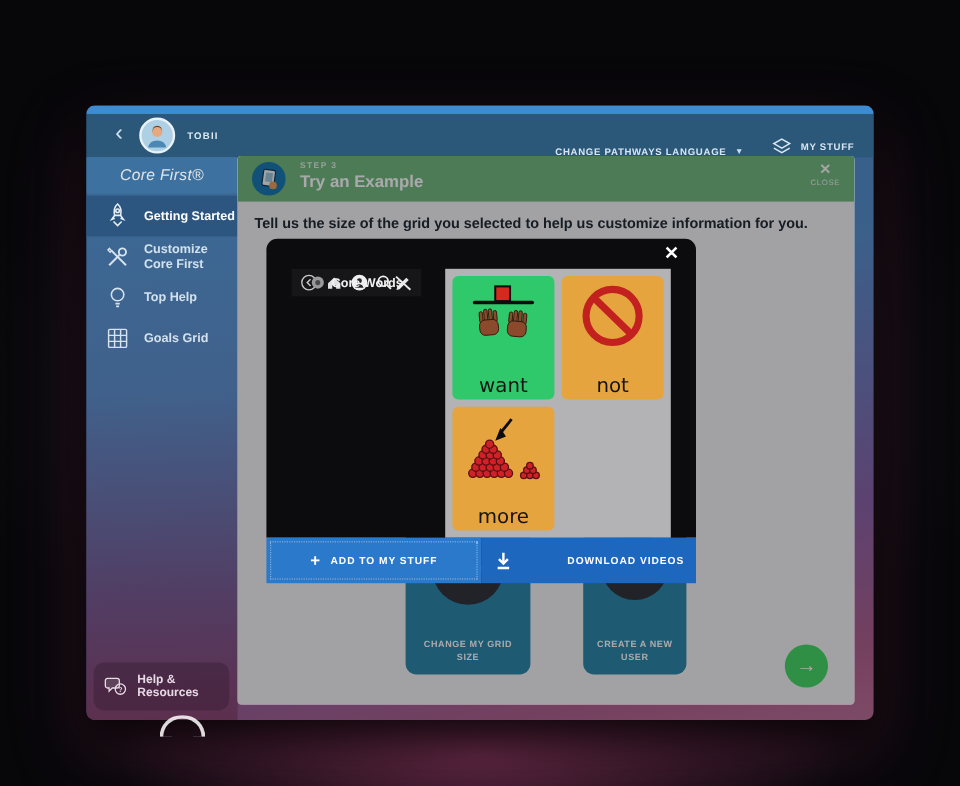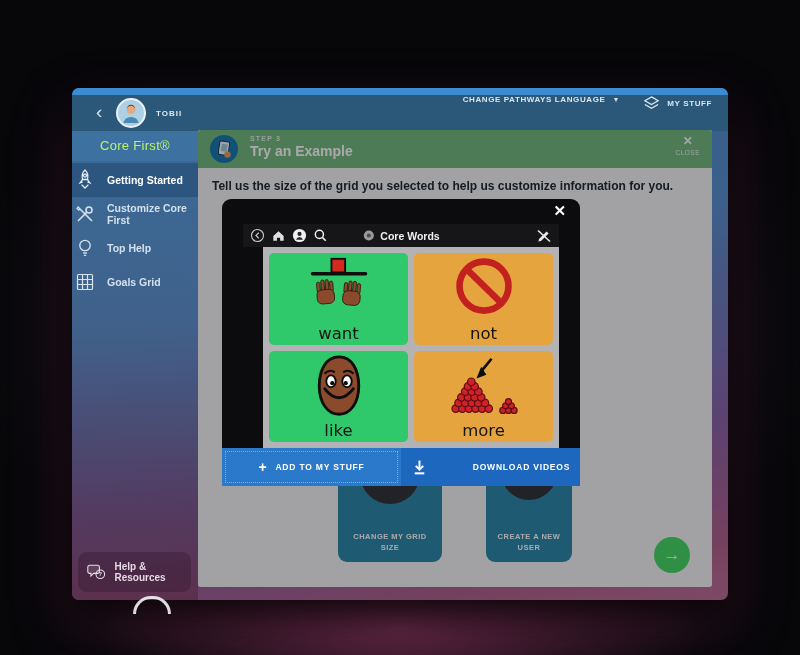--- a/index.html
+++ b/index.html
@@ -20,31 +20,31 @@
     box-shadow:0 14px 36px rgba(0,0,0,.85), 0 26px 60px rgba(150,55,100,.35);
   }
   .top-strip{ position:absolute; left:0; top:0; right:0; height:7px; background:#3d8bd0; }
 
   
   .app-header{ position:absolute; left:0; top:7px; right:0; height:36px; background:#2b5878; }
   .back-chevron{ position:absolute; left:24px; top:6px; font-size:19px; color:#cfe3f2; line-height:22px; cursor:default; }
   .avatar{ position:absolute; left:44px; top:3px; width:30px; height:30px; border-radius:50%;
            background:#aed0e4; border:2px solid #e9f2f8; overflow:hidden; }
   .user-name{ position:absolute; left:84px; top:14px; font-size:8px; font-weight:bold; letter-spacing:1px; color:#dce9f4; }
-  .hdr-right{ position:absolute; right:16px; top:0; height:36px; display:flex; align-items:flex-start; gap:24px; }
+  .hdr-right{ position:absolute; right:16px; top:0; height:36px; display:flex; align-items:flex-end; gap:24px; }
   .hdr-group{ display:flex; align-items:center; gap:7px; }
   .hdr-label{ font-size:8px; font-weight:bold; letter-spacing:.6px; color:#d8e6f2; }
   .dropdown-arrow{ font-size:7px; color:#cfe0ee; }
 
   
   .sidebar{ position:absolute; left:0; top:43px; width:126px; bottom:0;
     background:linear-gradient(178deg,#3a6b97 0%,#40618b 42%,#523d63 78%,#5d2f4e 100%); }
   .sb-title{ height:30px; line-height:30px; text-align:center; background:#3d72a0;
-             color:#bef264; font-size:13px; letter-spacing:.3px; }
-  .sb-item{ height:34px; display:flex; align-items:center; gap:9px; 
+             color:#e5e5e5; font-size:13px; letter-spacing:.3px;font-style:italic; }
+  .sb-item{ height:34px; display:flex; align-items:center; gap:9px; padding-left:13px;
             color:#d3e1ed; font-size:10.5px; font-weight:bold; }
   .sb-item.first{ margin-top:2px; }
   .sb-item.active{ background:#2c5680; color:#ffffff; }
   .sb-icon{ width:26px; height:26px; flex:0 0 26px; display:flex; align-items:center; justify-content:center; }
   .sb-help{ position:absolute; left:6px; bottom:8px; width:113px; height:40px; border-radius:9px;
             background:rgba(32,16,34,.28); display:flex; align-items:center; gap:7px; padding-left:8px;
             color:#e6dae4; font-size:10px; font-weight:bold; }
 
   
   .main-panel{ position:absolute; left:126px; top:42px; width:514px; height:457px;
@@ -69,21 +69,21 @@
              font-size:7.5px; font-weight:bold; letter-spacing:.5px; color:#fff; padding:0 8px; line-height:1.5; }
   .next-button{ position:absolute; right:22px; bottom:14px; width:36px; height:36px; border-radius:50%;
                 background:#47d964; display:flex; align-items:center; justify-content:center; z-index:1;
                 color:#fff; font-size:17px; font-weight:bold; }
   .dim-overlay{ position:absolute; inset:0; background:rgba(2,2,8,.34); z-index:5; }
 
   
   .modal{ position:absolute; left:150px; top:111px; width:358px; z-index:10; }
   .modal-body{ position:relative; background:#0c0c0e; border-radius:9px 9px 0 0; height:249px; padding:25px 21px 0; }
   .modal-close{ position:absolute; top:3px; right:14px; color:#fff; font-size:15px; font-weight:bold; cursor:default; }
-  .board{ width:316px; height:224px; display:flex; flex-direction:column; }
+  .board{ width:316px; height:224px; display:flex; flex-direction:row; }
   .board-toolbar{ position:relative; height:23px; background:#161618; display:flex; align-items:center; padding:0 7px; }
   .tb-left{ display:flex; align-items:center; gap:6px; }
   .tb-center{ position:absolute; left:50%; transform:translateX(-50%); display:flex; align-items:center; gap:5px; }
   .tb-title{ color:#f0f0f0; font-size:10.5px; font-weight:bold; white-space:nowrap; }
   .tb-right{ margin-left:auto; display:flex; align-items:center; }
   .board-grid{ flex:1; background:#b3b3b5; padding:6px; display:grid;
                grid-template-columns:1fr 1fr; grid-template-rows:1fr 1fr; gap:6px;margin-left:20px; }
   .cell{ position:relative; border-radius:5px; display:flex; align-items:flex-end; justify-content:center; }
   .cell-green{ background:#2fc96b; }
   .cell-orange{ background:#e6a43f; }
@@ -308,35 +308,20 @@
           <div class="cell cell-orange">
             <span class="cell-symbol">
               <svg width="100" height="64" viewBox="0 0 100 68">
                 <circle cx="50" cy="32" r="26" fill="none" stroke="#c32120" stroke-width="7"></circle>
                 <path d="M31.5 14 L68.5 50" stroke="#c32120" stroke-width="7"></path>
               </svg>
             </span>
             <span class="cell-label">not</span>
           </div>
 
-          <div class="cell cell-green">
-            <span class="cell-symbol">
-              <svg width="100" height="64" viewBox="0 0 100 68">
-                <path d="M50 3 C64 3 71 17 71 34 C71 52 62 64 50 64 C38 64 29 52 29 34 C29 17 36 3 50 3 Z" fill="#8a4a2b" stroke="#0d0d0d" stroke-width="3"></path>
-                <path d="M34.5 21 q5.5 -5.5 11 -1.5" fill="none" stroke="#0d0d0d" stroke-width="2.2"></path>
-                <path d="M54.5 19.5 q5.5 -4 11 1.5" fill="none" stroke="#0d0d0d" stroke-width="2.2"></path>
-                <ellipse cx="41.5" cy="29" rx="5" ry="6.3" fill="#fff" stroke="#0d0d0d" stroke-width="2"></ellipse>
-                <ellipse cx="58.5" cy="29" rx="5" ry="6.3" fill="#fff" stroke="#0d0d0d" stroke-width="2"></ellipse>
-                <circle cx="42.8" cy="31" r="2.2" fill="#0d0d0d"></circle>
-                <circle cx="57.2" cy="31" r="2.2" fill="#0d0d0d"></circle>
-                <path d="M34 36 Q50 57 66 36" fill="none" stroke="#0d0d0d" stroke-width="3"></path>
-              </svg>
-            </span>
-            <span class="cell-label">like</span>
-          </div>
 
           <div class="cell cell-orange">
             <span class="cell-symbol">
               <svg width="100" height="64" viewBox="0 0 100 68">
                 <path d="M58 5 L47.5 18" stroke="#0d0d0d" stroke-width="2.8"></path>
                 <polygon points="42,26 52.5,22 47,13.5" fill="#0d0d0d"></polygon>
                 <g fill="#cf2128" stroke="#5d0f12" stroke-width="1.3">
                   <circle cx="20" cy="58" r="4"></circle>
                     <circle cx="27" cy="58" r="4"></circle>
                     <circle cx="34" cy="58" r="4"></circle>

